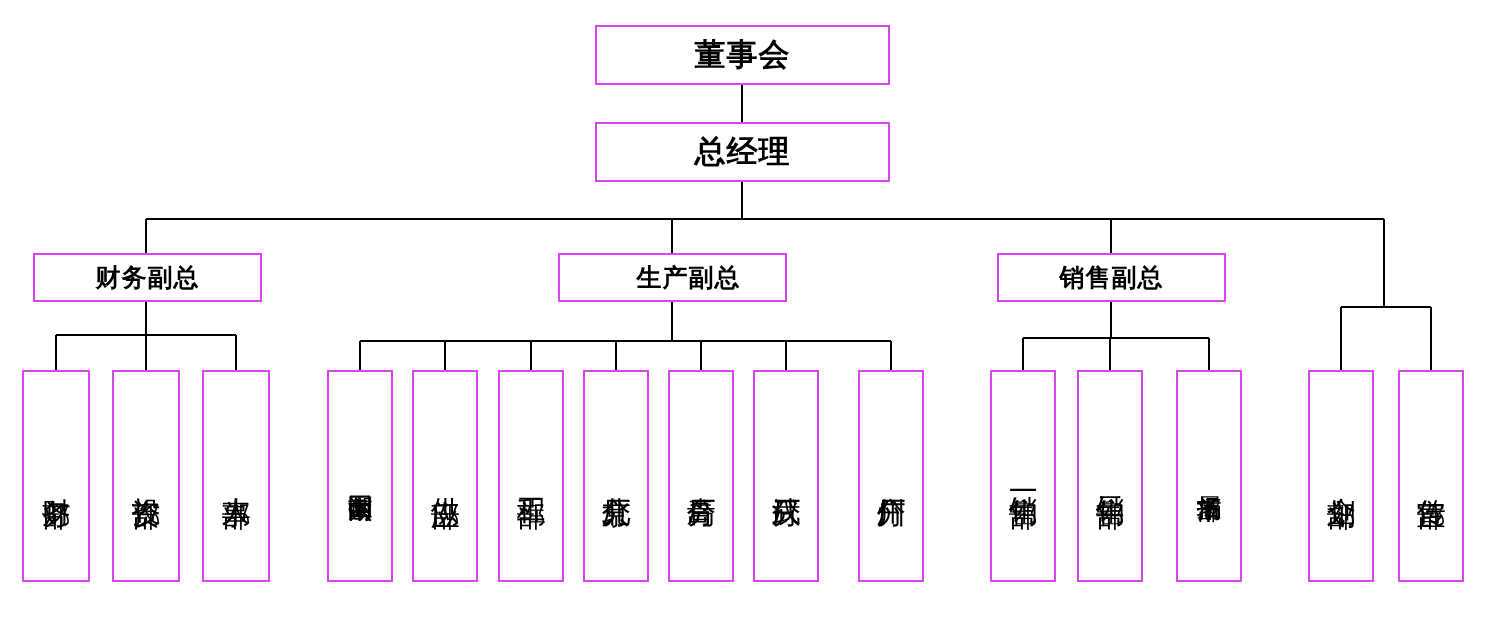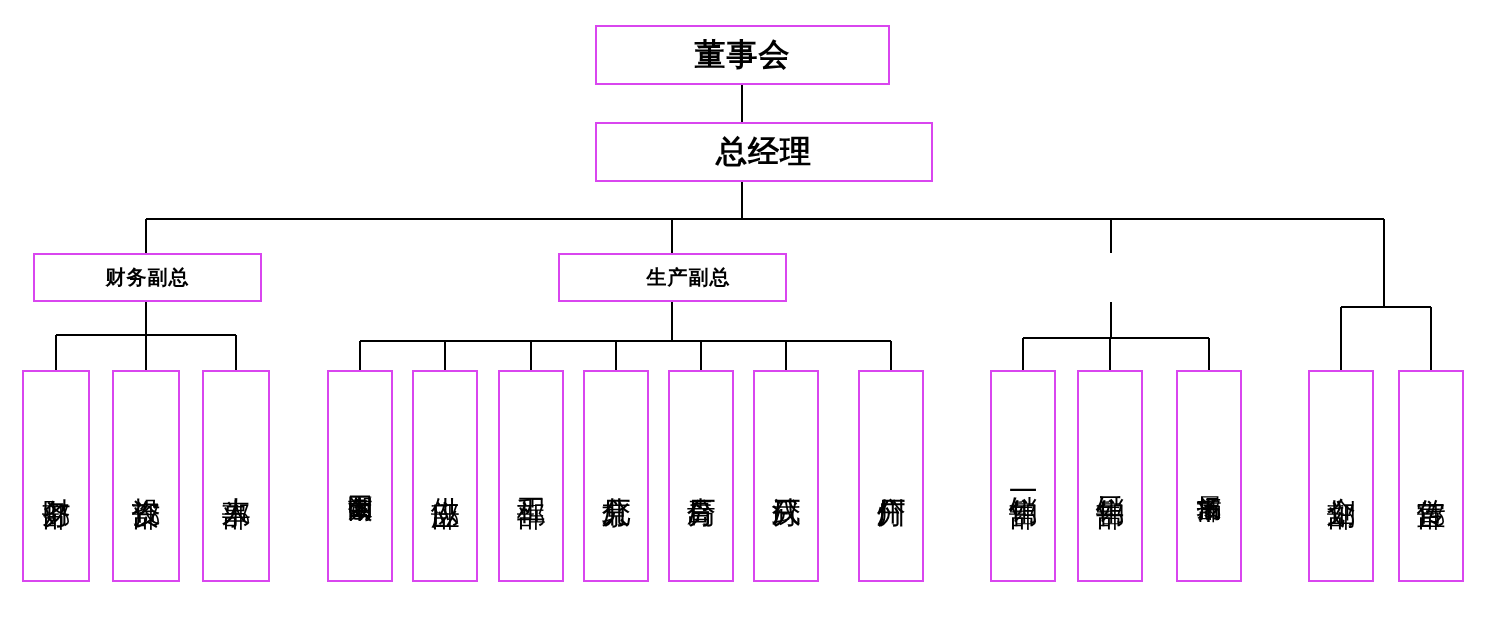--- a/index.html
+++ b/index.html
@@ -44,21 +44,21 @@
     line-height: 1.06;
     color: #000000;
   }
   
   .tier-exec .node-label {
     font-size: 31px;
     font-weight: 700;
     letter-spacing: 1px;
   }
   .tier-vp .node-label {
-    font-size: 20px;
+    font-size: 25px;
     font-weight: 700;
     letter-spacing: 1px;
   }
   
   .node.leaf {
     border-width: 2px;
     align-items: center;
     justify-content: center;
   }
   .node.leaf .node-label {
@@ -119,32 +119,35 @@
       <line x1="1341" y1="307" x2="1431" y2="307"></line>
       <line x1="1341" y1="307" x2="1341" y2="370"></line>
       <line x1="1431" y1="307" x2="1431" y2="370"></line>
     </g>
   </svg>
 
   <div class="node top tier-exec" style="left:595px; top:25px; width:295px; height:60px;">
     <span class="node-label">董事会</span>
   </div>
 
-  <div class="node top tier-exec" style="left:595px; top:122px; width:338px; height:60px;">
+  <div class="node top tier-exec" style="left:595px; top:122px; width:295px; height:60px;">
     <span class="node-label">总经理</span>
   </div>
 
   <div class="node tier-vp" style="left:33px; top:253px; width:229px; height:49px;">
     <span class="node-label">财务副总</span>
   </div>
 
   <div class="node tier-vp" style="left:558px; top:253px; width:229px; height:49px;padding-left:32px;">
     <span class="node-label">生产副总</span>
   </div>
 
+  <div class="node tier-vp" style="left:997px; top:253px; width:229px; height:49px;">
+    <span class="node-label">销售副总</span>
+  </div>
 
   <div id="leaf-layer">
       <div class="node leaf" style="left: 22px; top: 370px; width: 68px; height: 212px;">
         <span class="node-label">财务部</span>
       </div>
       <div class="node leaf" style="left: 112px; top: 370px; width: 68px; height: 212px;">
         <span class="node-label">投资部</span>
       </div>
       <div class="node leaf" style="left: 202px; top: 370px; width: 68px; height: 212px;">
         <span class="node-label">人事部</span>

